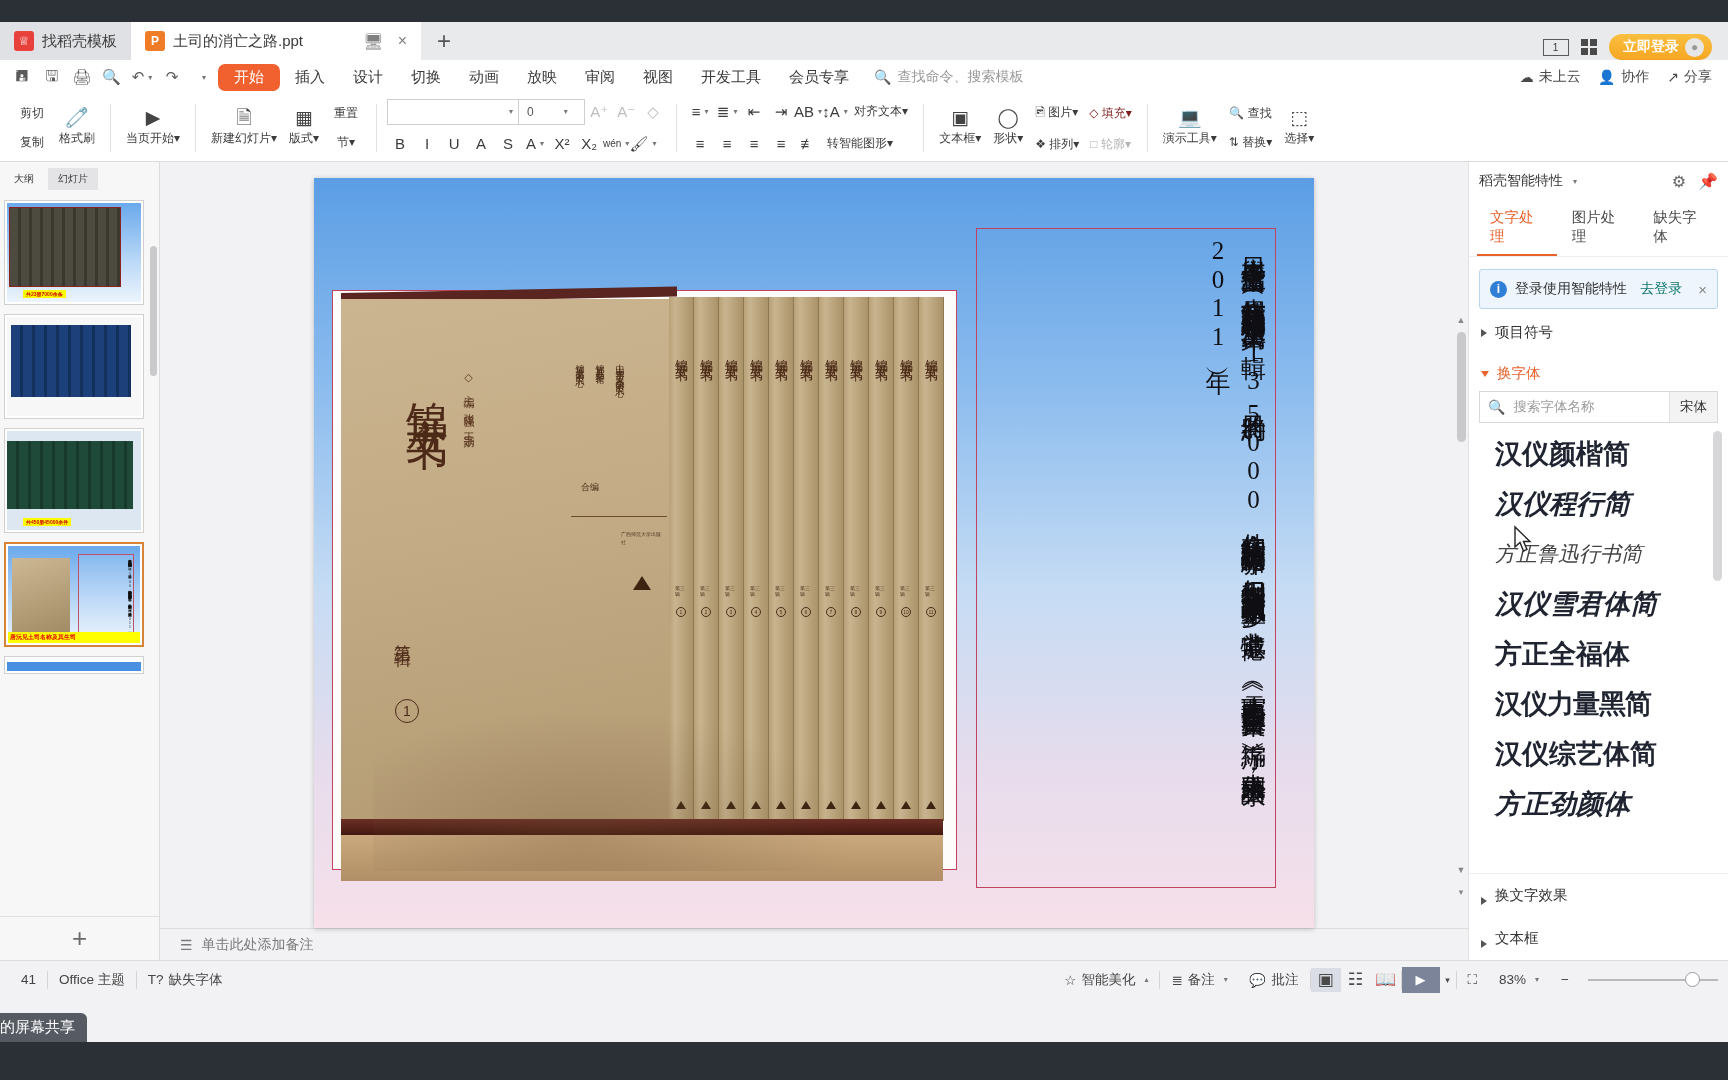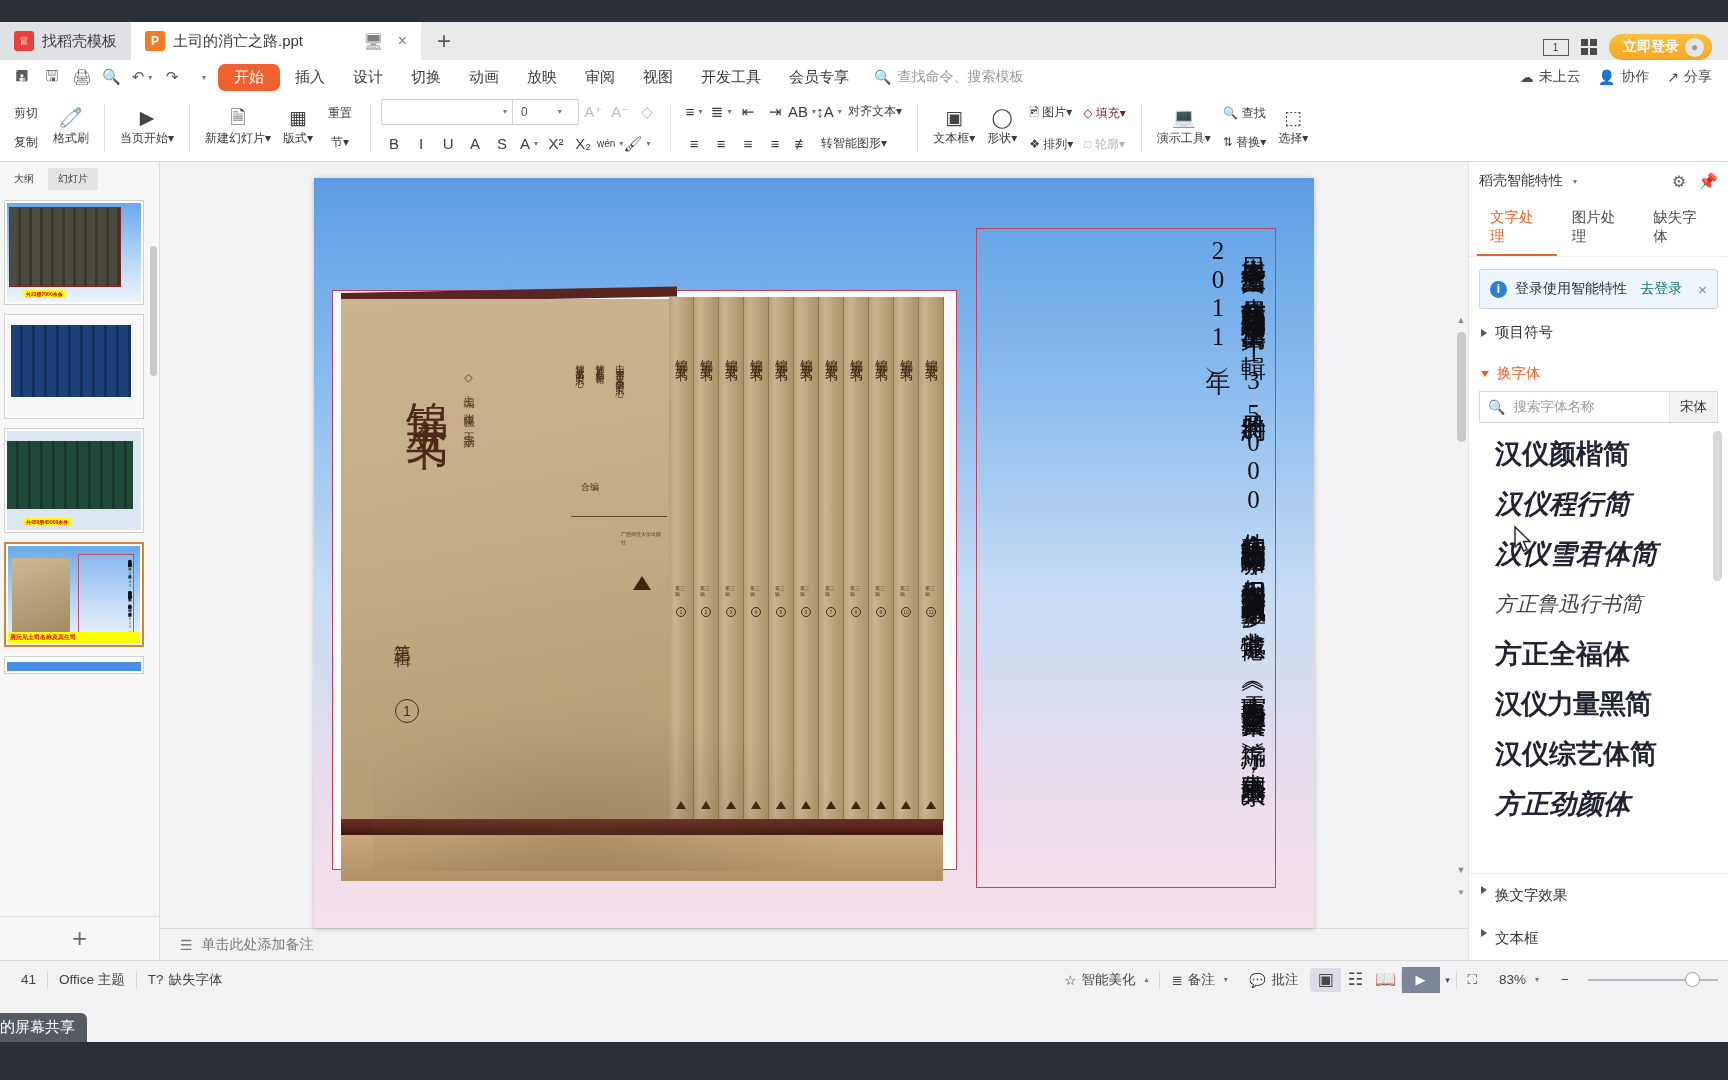--- a/index.html
+++ b/index.html
@@ -45,21 +45,21 @@
     justify-content:center;font-size:12px;color:#999;}
   
   #ribbon{ background:#fff; }
   #menubar{ height:34px; display:flex; align-items:center; padding:0 8px; gap:2px; border-bottom:0px; }
   .qa{ width:28px;height:26px; display:flex;align-items:center;justify-content:center; color:#5a5a5a; font-size:15px;}
   .menu-item{ padding:4px 13px; font-size:15px; color:#3b3b3b; border-radius:7px; cursor:pointer; }
   .menu-item.active{ background:#f1612f; color:#fff; padding:4px 16px; }
   .search-cmd{ display:flex;align-items:center;gap:6px; color:#9a9a9a; font-size:14px; margin-left:10px;}
   .topright{ margin-left:auto; display:flex; align-items:center; gap:18px; color:#4a4a4a; font-size:14px; padding-right:8px;}
   .topright div{ display:flex;align-items:center;gap:5px; cursor:pointer;}
-  #toolbar{ height:68px; display:flex; align-items:center; padding:0 0; border-bottom:1px solid #dcdcdc; gap:0px;}
+  #toolbar{ height:68px; display:flex; align-items:center; padding:0 6px; border-bottom:1px solid #dcdcdc; gap:0px;}
   .tb-group{ display:flex; align-items:center; height:64px; padding:0 6px; gap:2px; }
   .tb-sep{ width:1px; height:48px; background:#e2e2e2; margin:0 4px; }
   .tb-btn{ display:flex; flex-direction:column; align-items:center; justify-content:center;
            min-width:40px; padding:3px 5px; font-size:12px; color:#3c3c3c; cursor:pointer; gap:2px;}
   .tb-btn .glyph{ font-size:19px; line-height:20px; color:#444; }
   .tb-btn .lbl{ font-size:12px; white-space:nowrap; }
   .tb-small{ width:26px;height:26px; display:flex;align-items:center;justify-content:center; font-size:15px;
              color:#3c3c3c; cursor:pointer;}
   .tb-small.dim{ color:#bdbdbd; }
   .combo{ display:flex; border:1px solid #cfcfcf; height:26px; }
@@ -187,21 +187,21 @@
   #fontlist{ flex:1; overflow:hidden; padding:6px 0 0 26px; position:relative;}
   .fitem{ height:50px; display:flex; align-items:center; font-size:27px; color:#1f2430; cursor:pointer;
           white-space:nowrap;}
   .f-serif{ font-family:"Liberation Serif","DejaVu Serif",serif; font-weight:bold; }
   .f-hand{ font-family:"DejaVu Serif",serif; font-style:italic; font-weight:bold;}
   .f-thin{ font-family:"Liberation Serif",serif; font-style:italic; color:#444; font-size:21px;}
   .f-bold{ font-family:"Liberation Sans",sans-serif; font-weight:bold; letter-spacing:-1px;}
   .f-sans{ font-family:"Liberation Sans",sans-serif; font-weight:bold;}
   .fclip{ overflow:hidden; }
   #rp-bottom{ border-top:1px solid #eee; }
-  .rp-foot{ display:flex; align-items:flex-start; gap:8px; padding:12px 12px; font-size:14.5px; color:#333;}
+  .rp-foot{ display:flex; align-items:flex-end; gap:8px; padding:12px 12px; font-size:14.5px; color:#333;}
   .rps-track{ position:absolute; right:6px; top:8px; width:9px; height:150px; background:#d7d7da; border-radius:5px;}
   
   #statusbar{ height:38px; background:#f2f2f4; border-top:1px solid #dcdcdc; display:flex; align-items:center;
               font-size:13.5px; color:#444; padding:0 10px; gap:0px;}
   .sb-item{ padding:0 11px; display:flex; align-items:center; gap:5px; cursor:pointer; height:24px;}
   .sb-sep{ width:1px;height:18px;background:#d5d5d5;}
   .sb-right{ margin-left:auto; display:flex; align-items:center; }
   .view-btn{ width:30px;height:24px;display:flex;align-items:center;justify-content:center;font-size:17px;
              color:#4a4a4a;cursor:pointer;}
   .view-btn.on{ background:#dadde6; }
@@ -664,22 +664,22 @@
 
     <div id="fontsearch">
       <span class="si">🔍</span>
       <span class="ph">搜索字体名称</span>
       <span class="cur">宋体</span>
     </div>
 
     <div id="fontlist">
       <div class="fitem f-serif">汉仪颜楷简</div>
       <div class="fitem f-hand">汉仪程行简</div>
+      <div class="fitem f-thin">方正鲁迅行书简</div>
       <div class="fitem f-hand">汉仪雪君体简</div>
-      <div class="fitem f-thin">方正鲁迅行书简</div>
       <div class="fitem f-serif">方正全福体</div>
       <div class="fitem f-bold">汉仪力量黑简</div>
       <div class="fitem f-sans">汉仪综艺体简</div>
       <div class="fitem f-hand">方正劲颜体</div>
       <div class="rps-track"></div>
     </div>
 
     <div id="rp-bottom">
       <div class="rp-foot">
         <span class="tri-r"></span>

